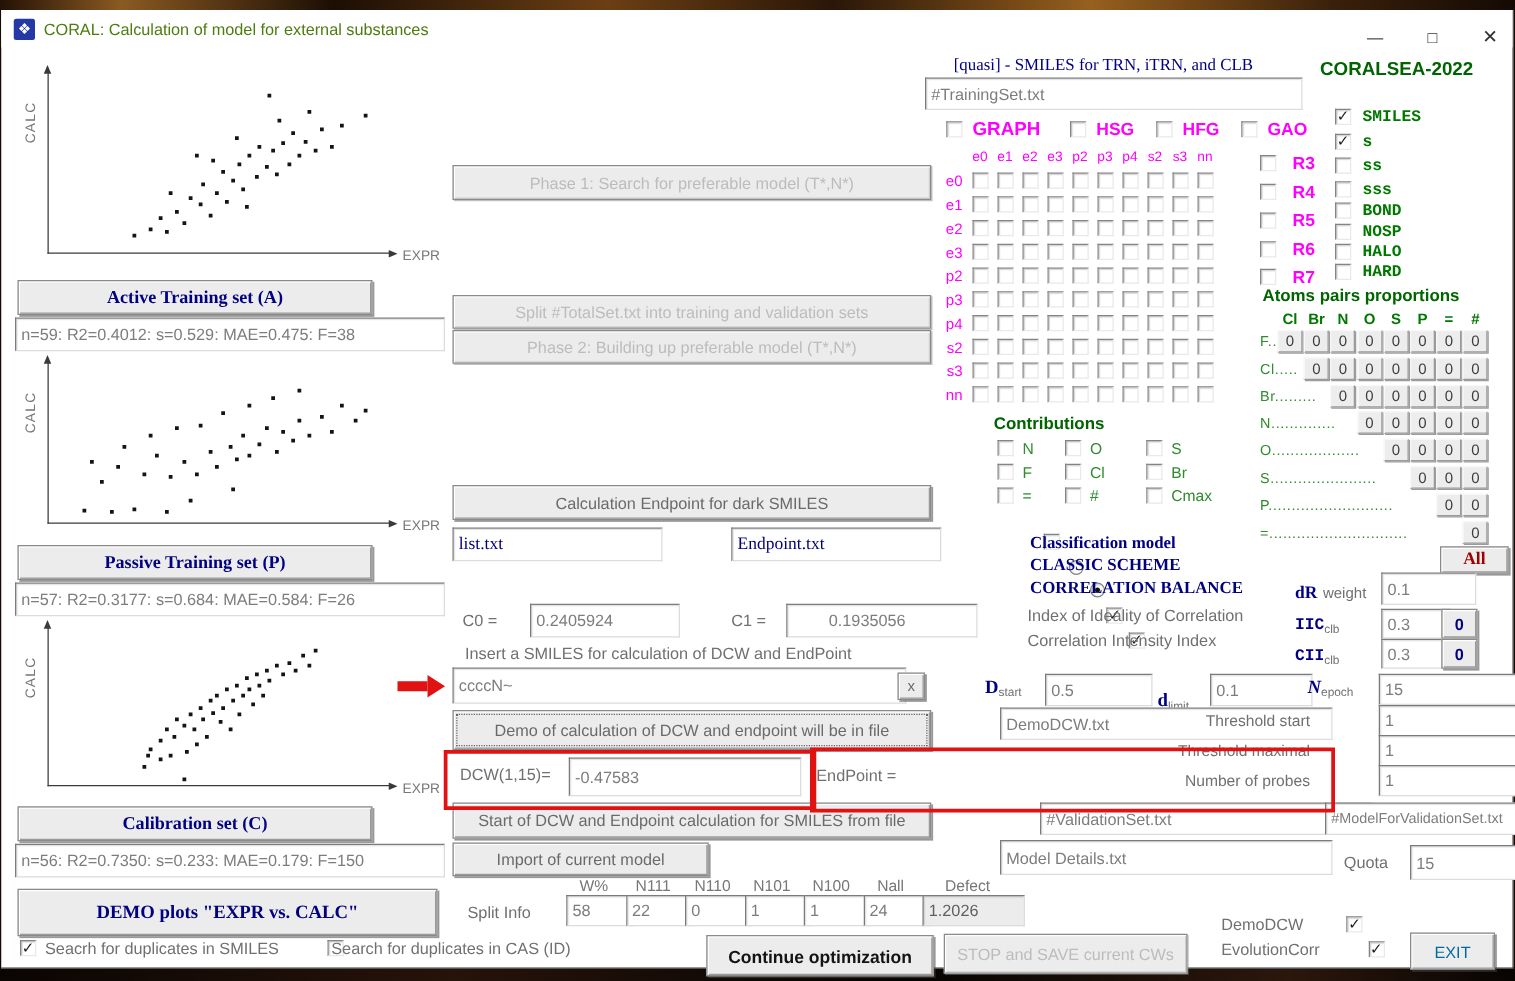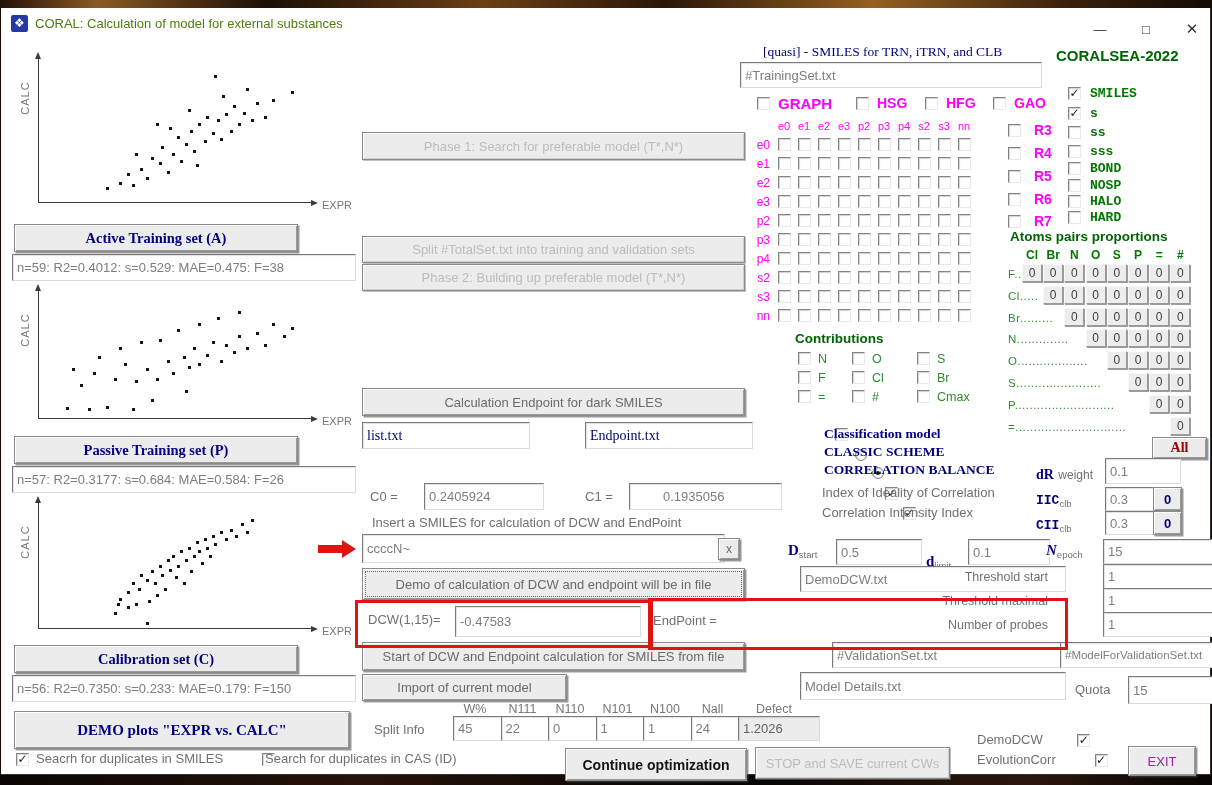--- a/index.html
+++ b/index.html
@@ -270,21 +270,21 @@
   <div class="abs" id="split-headers" style="left:453px;top:702px;width:362px;height:14px;">
       <span style="position: absolute; left: -2px; top: 0px; width: 48px; text-align: center; font-size: 12.5px; color: rgb(119, 119, 119);">W%</span>
       <span style="position: absolute; left: 45.5px; top: 0px; width: 48px; text-align: center; font-size: 12.5px; color: rgb(119, 119, 119);">N111</span>
       <span style="position: absolute; left: 93px; top: 0px; width: 48px; text-align: center; font-size: 12.5px; color: rgb(119, 119, 119);">N110</span>
       <span style="position: absolute; left: 140.5px; top: 0px; width: 48px; text-align: center; font-size: 12.5px; color: rgb(119, 119, 119);">N101</span>
       <span style="position: absolute; left: 188px; top: 0px; width: 48px; text-align: center; font-size: 12.5px; color: rgb(119, 119, 119);">N100</span>
       <span style="position: absolute; left: 235.5px; top: 0px; width: 48px; text-align: center; font-size: 12.5px; color: rgb(119, 119, 119);">Nall</span>
       <span style="position: absolute; left: 283px; top: 0px; width: 76px; text-align: center; font-size: 12.5px; color: rgb(119, 119, 119);">Defect</span>
     </div>
   <div class="abs" id="split-fields" style="left:453px;top:716px;width:362px;height:25px;">
-      <div class="fld" style="left: 0px; top: 0px; width: 44px; height: 23px;">45</div>
+      <div class="fld" style="left: 0px; top: 0px; width: 44px; height: 23px;">58</div>
       <div class="fld" style="left: 47.5px; top: 0px; width: 44px; height: 23px;">22</div>
       <div class="fld" style="left: 95px; top: 0px; width: 44px; height: 23px;">0</div>
       <div class="fld" style="left: 142.5px; top: 0px; width: 44px; height: 23px;">1</div>
       <div class="fld" style="left: 190px; top: 0px; width: 44px; height: 23px;">1</div>
       <div class="fld" style="left: 237.5px; top: 0px; width: 44px; height: 23px;">24</div>
       <div class="fld gray" style="left: 285px; top: 0px; width: 72px; height: 23px;">1.2026</div>
     </div>
 
   <div class="btn black" style="left:565px;top:748px;width:180px;height:31px;">Continue optimization</div>
 
@@ -628,21 +628,21 @@
   <div class="fld" style="left:1060px;top:642px;width:147px;height:24px;font-size:11.5px;">#ModelForValidationSet.txt</div>
   <div class="fld" style="left:800px;top:672px;width:256px;height:26px;">Model Details.txt</div>
   <span class="lbl" style="left:1075px;top:682px;">Quota</span>
   <div class="fld" style="left:1128px;top:676px;width:78px;height:26px;">15</div>
 
   <div class="btn dis" style="left:755px;top:747px;width:193px;height:30px;">STOP and SAVE current CWs</div>
   <span class="cb abs on" style="left:957px;top:733px;"></span>
   <span class="lbl" style="left:977px;top:732px;">DemoDCW</span>
   <span class="cb abs on" style="left:957px;top:753px;"></span>
   <span class="lbl" style="left:977px;top:752px;">EvolutionCorr</span>
-  <div class="btn" style="left:1128px;top:746px;width:66px;height:28px;color:#a21caf;">EXIT</div>
+  <div class="btn" style="left:1128px;top:746px;width:66px;height:28px;color:#0369a1;">EXIT</div>
 
   
   <div class="abs" style="left:318px;top:540px;width:38px;height:18px;z-index:60;pointer-events:none;">
     <div style="position:absolute;left:0;top:5px;width:24px;height:8px;background:#e01212;"></div>
     <div style="position:absolute;left:24px;top:0;width:0;height:0;border-top:9px solid transparent;border-bottom:9px solid transparent;border-left:14px solid #e01212;"></div>
   </div>
   <div class="anno" style="left:355px;top:600px;width:292px;height:42px;"></div>
   <div class="anno" style="left:648px;top:598px;width:414px;height:46px;"></div>
 </div>
 

